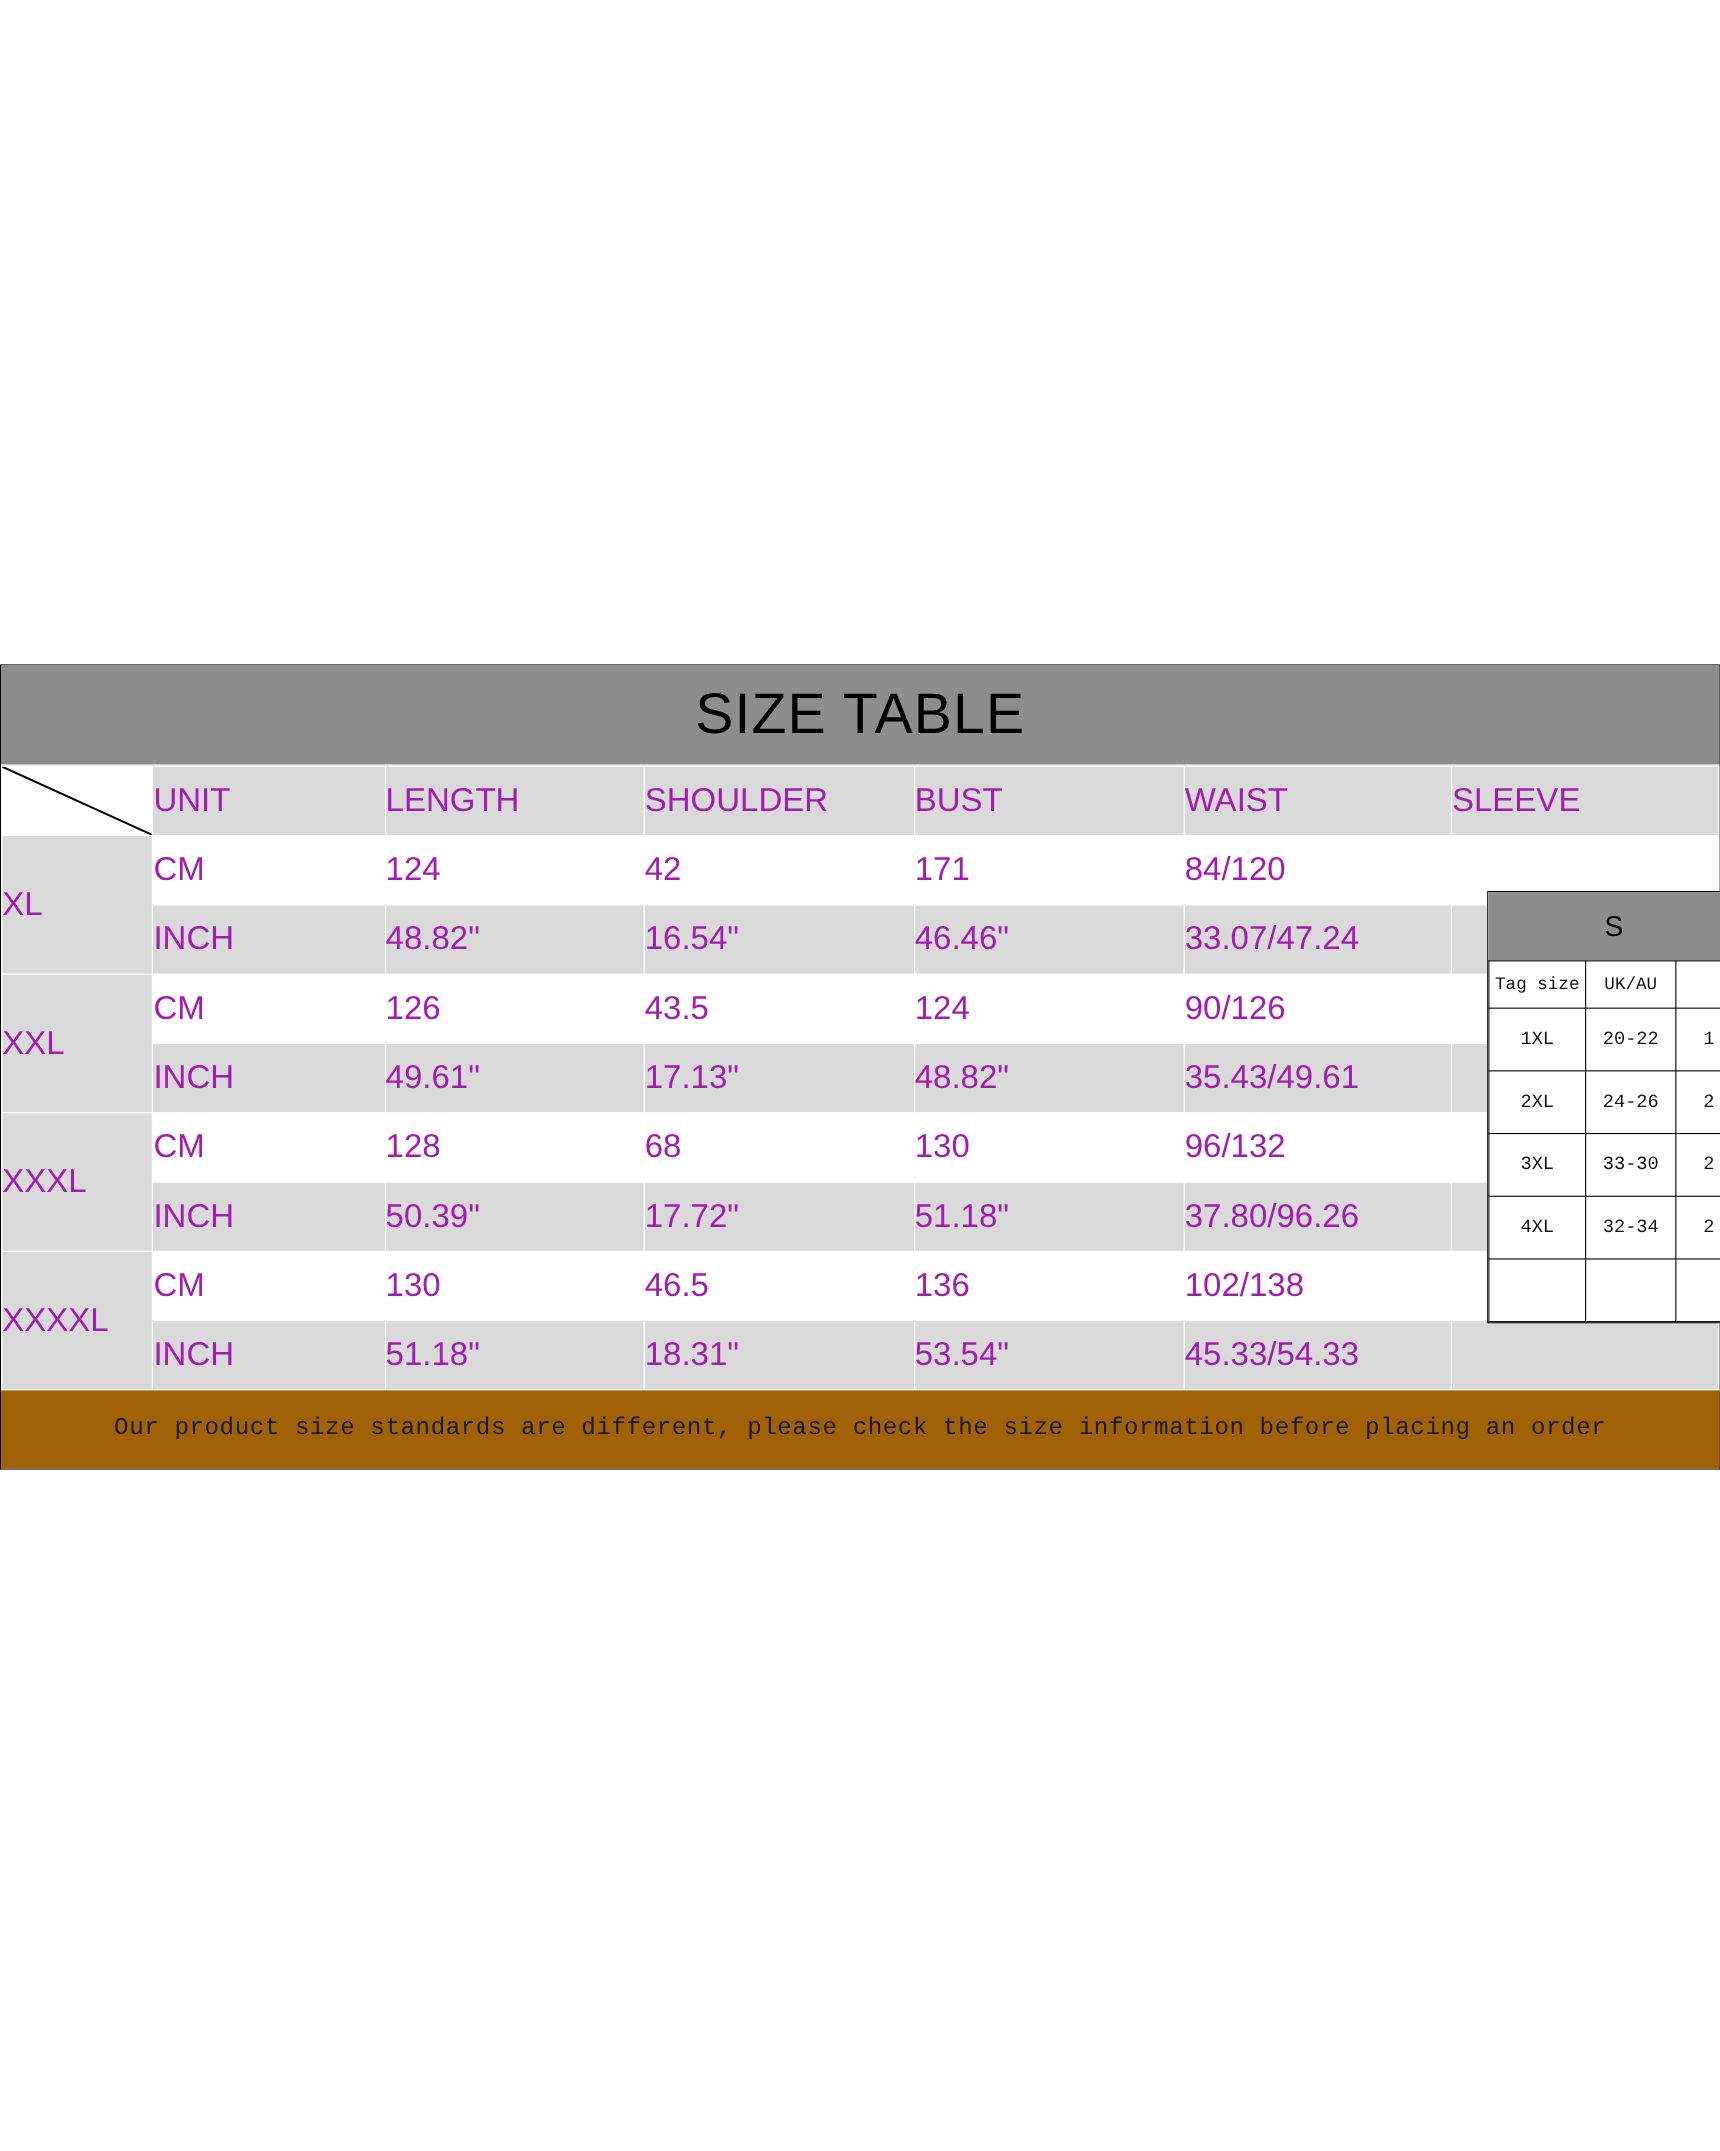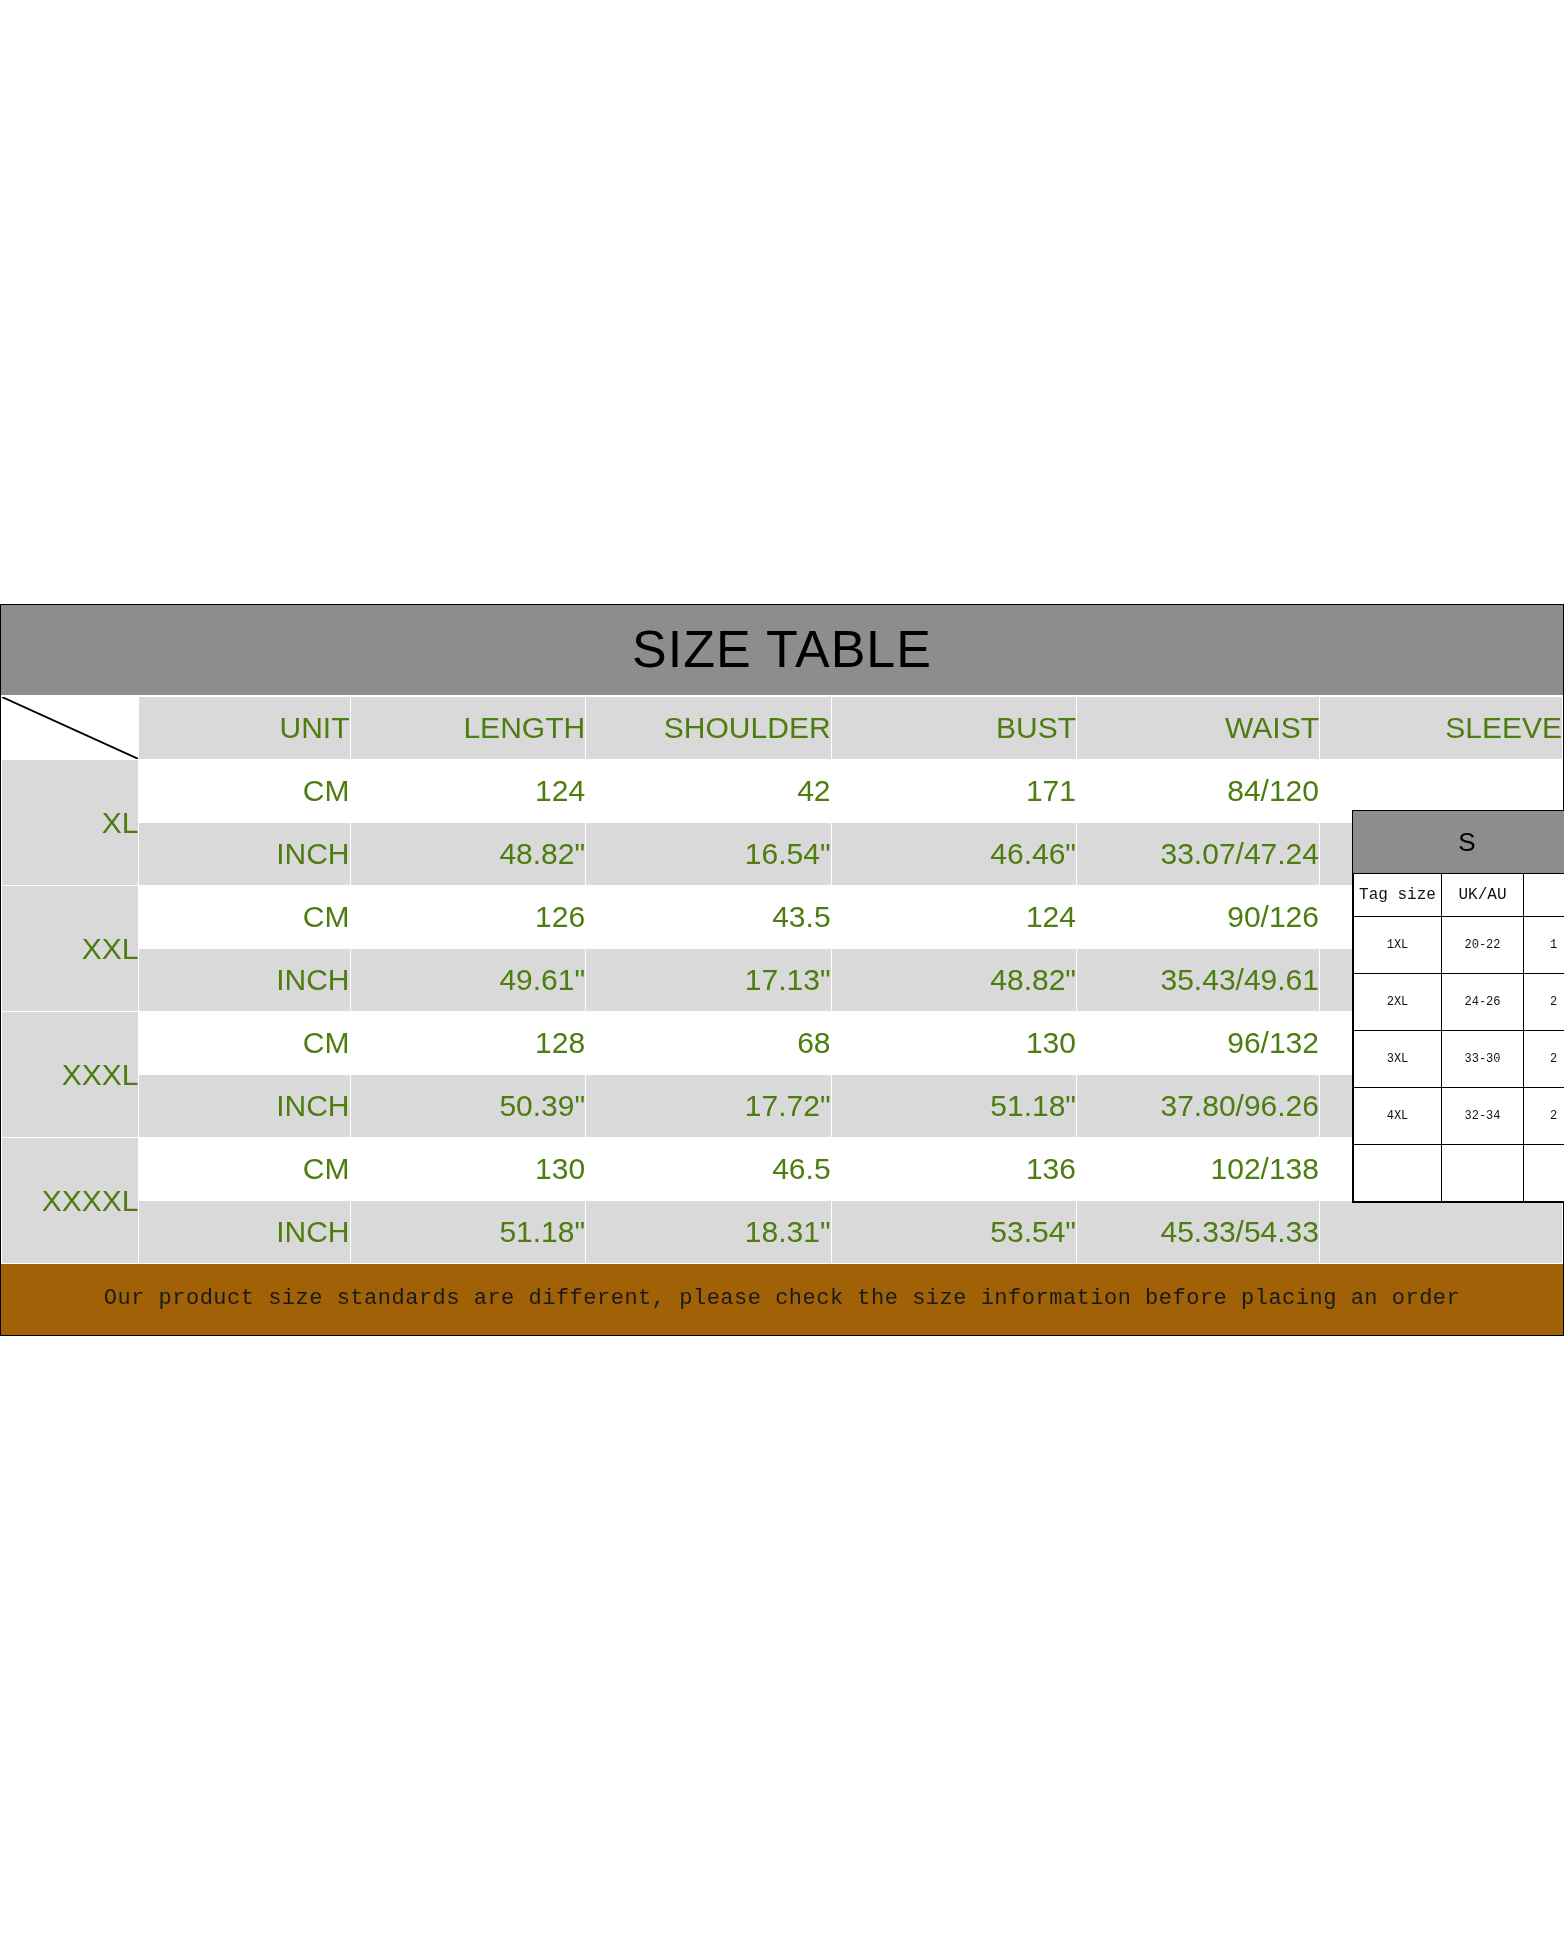--- a/index.html
+++ b/index.html
@@ -37,24 +37,24 @@
     border-bottom: 1px solid #ffffff;
   }
 
   table.size-table {
     border-collapse: collapse;
     width: 100%;
     table-layout: fixed;
   }
   table.size-table td {
     border: 1px solid #ffffff;
-    text-align: right;
+    text-align: left;
     vertical-align: middle;
     font-size: 30px;
-    color: #4d7c0f;
+    color: #a21caf;
     height: 62px;
     padding: 0;
   }
   .hdr {
     background: #d9d9d9;
     font-size: 31px;
   }
   .row-light {
     background: #ffffff;
   }
@@ -110,21 +110,21 @@
     white-space: nowrap;
   }
   table.tag-table {
     border-collapse: collapse;
     width: 100%;
     table-layout: fixed;
   }
   table.tag-table td {
     border: 1px solid #000000;
     font-family: "Liberation Mono", monospace;
-    font-size: 12px;
+    font-size: 17px;
     text-align: center;
     height: 56px;
     color: #111111;
     padding: 0;
     white-space: nowrap;
   }
   table.tag-table td.th {
     font-size: 16px;
     height: 42px;
   }

